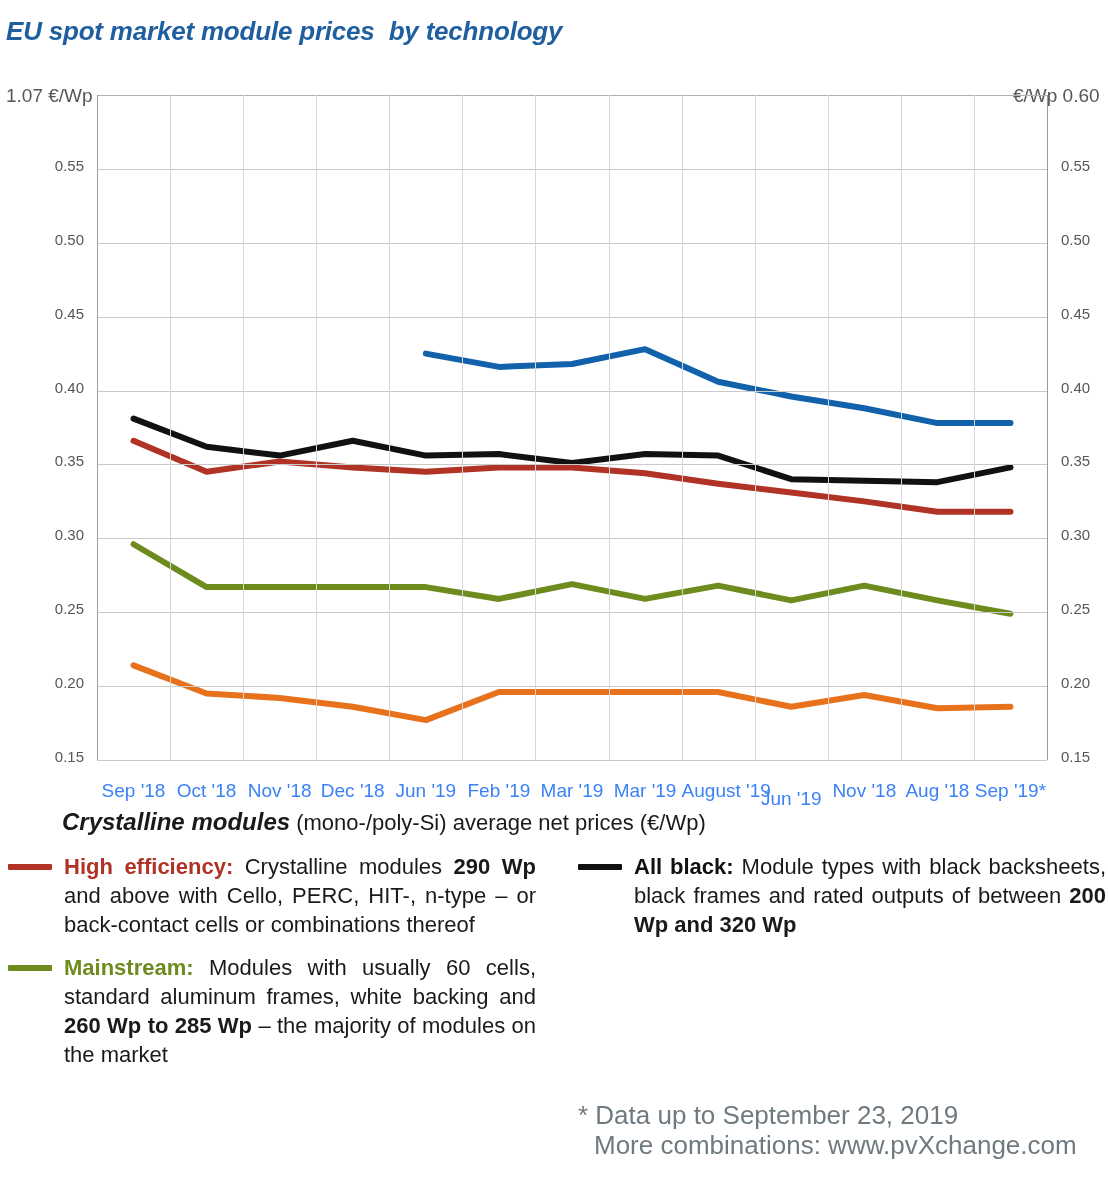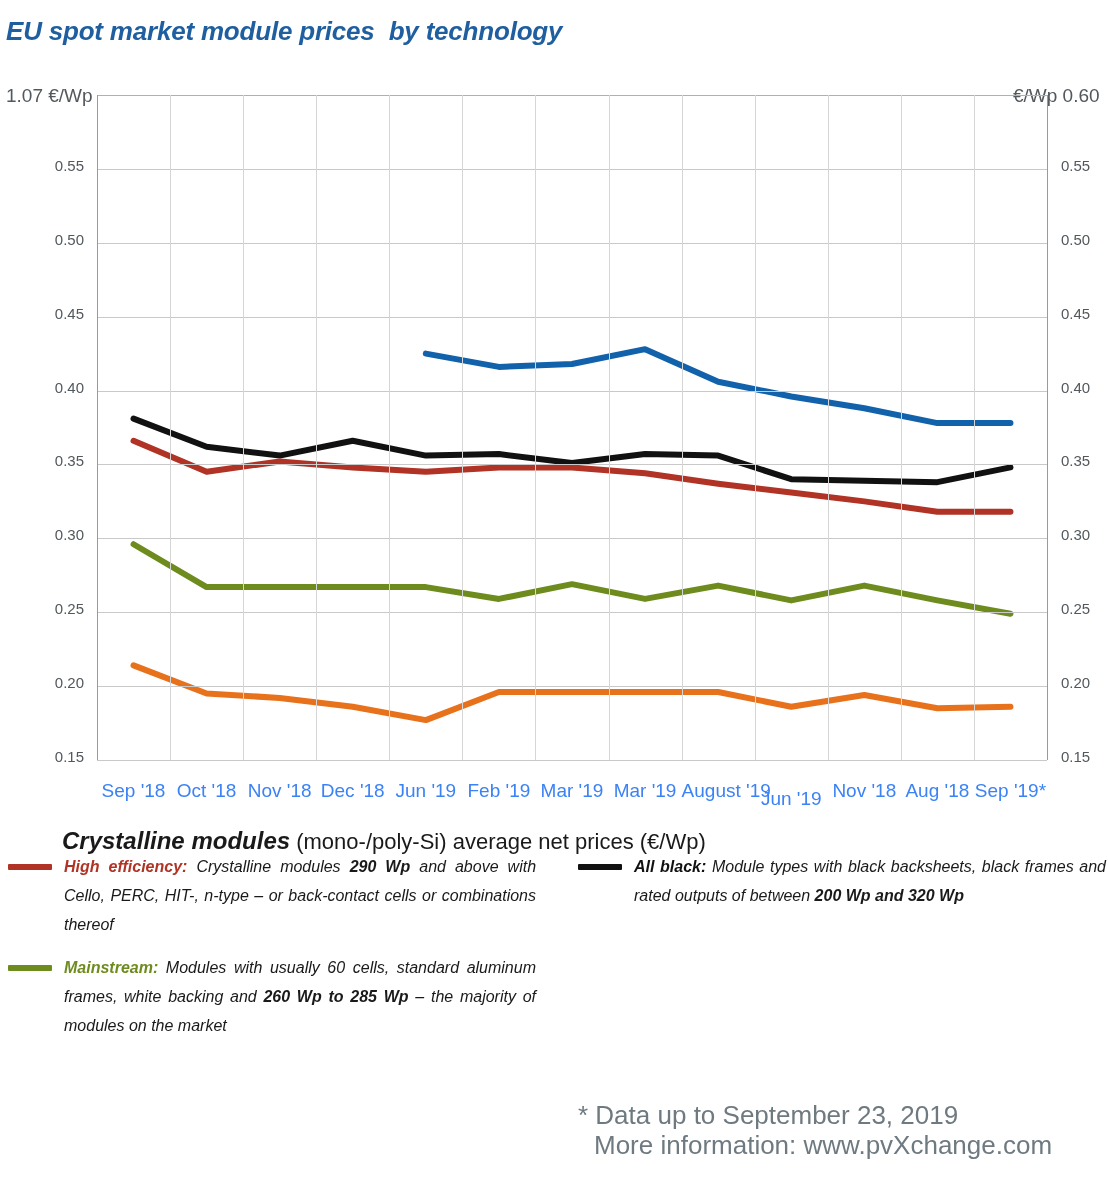--- a/index.html
+++ b/index.html
@@ -97,21 +97,20 @@
   }
 
   
   #caption {
     position: absolute;
     left: 62px;
     top: 808px;
     font-size: 22px;
     color: #1a1a1a;
     white-space: nowrap;
-    margin-top: 19px;
   }
   #caption b {
     font-style: italic;
     font-weight: bold;
     font-size: 24px;
   }
 
   
   #legend {
     position: absolute;
@@ -124,25 +123,24 @@
     position: absolute;
     width: 528px;
   }
   .legend-col.left { left: 8px; }
   .legend-col.right { left: 578px; }
 
   .legend-entry {
     position: relative;
     margin-bottom: 14px;
     padding-left: 56px;
-    font-size: 16px;
+    font-size: 22px;
     line-height: 29px;
     text-align: justify;
     color: #1a1a1a;
-    font-style: italic;
   }
   .legend-entry .swatch {
     position: absolute;
     left: 0;
     top: 12px;
     width: 44px;
     height: 6px;
     border-radius: 1px;
   }
   .legend-entry .name {
@@ -251,15 +249,15 @@
 <div id="legend">
   <div class="legend-col left" id="legend-left">
       <div class="legend-entry"><span class="swatch" style="background: rgb(176, 51, 37);"></span><span class="name" style="color: rgb(176, 51, 37);">High efficiency:</span><span> Crystalline modules <b>290 Wp</b> and above with Cello, PERC, HIT-, n-type – or back-contact cells or combinations thereof</span></div>
       <div class="legend-entry"><span class="swatch" style="background: rgb(110, 139, 30);"></span><span class="name" style="color: rgb(110, 139, 30);">Mainstream:</span><span> Modules with usually 60 cells, standard aluminum frames, white backing and <b>260 Wp to 285 Wp</b> – the majority of modules on the market</span></div>
     </div>
   <div class="legend-col right" id="legend-right">
       <div class="legend-entry"><span class="swatch" style="background: rgb(17, 17, 17);"></span><span class="name" style="color: rgb(17, 17, 17);">All black:</span><span> Module types with black backsheets, black frames and rated outputs of between <b>200 Wp and 320 Wp</b></span></div>
     </div>
   <div id="footnote">
     <span class="fn1">* Data up to September 23, 2019</span>
-    <span class="fn2">More information: www.pvXchange.com</span>
+    <span class="fn2">More combinations: www.pvXchange.com</span>
   </div>
 </div>
 
 </body></html>

